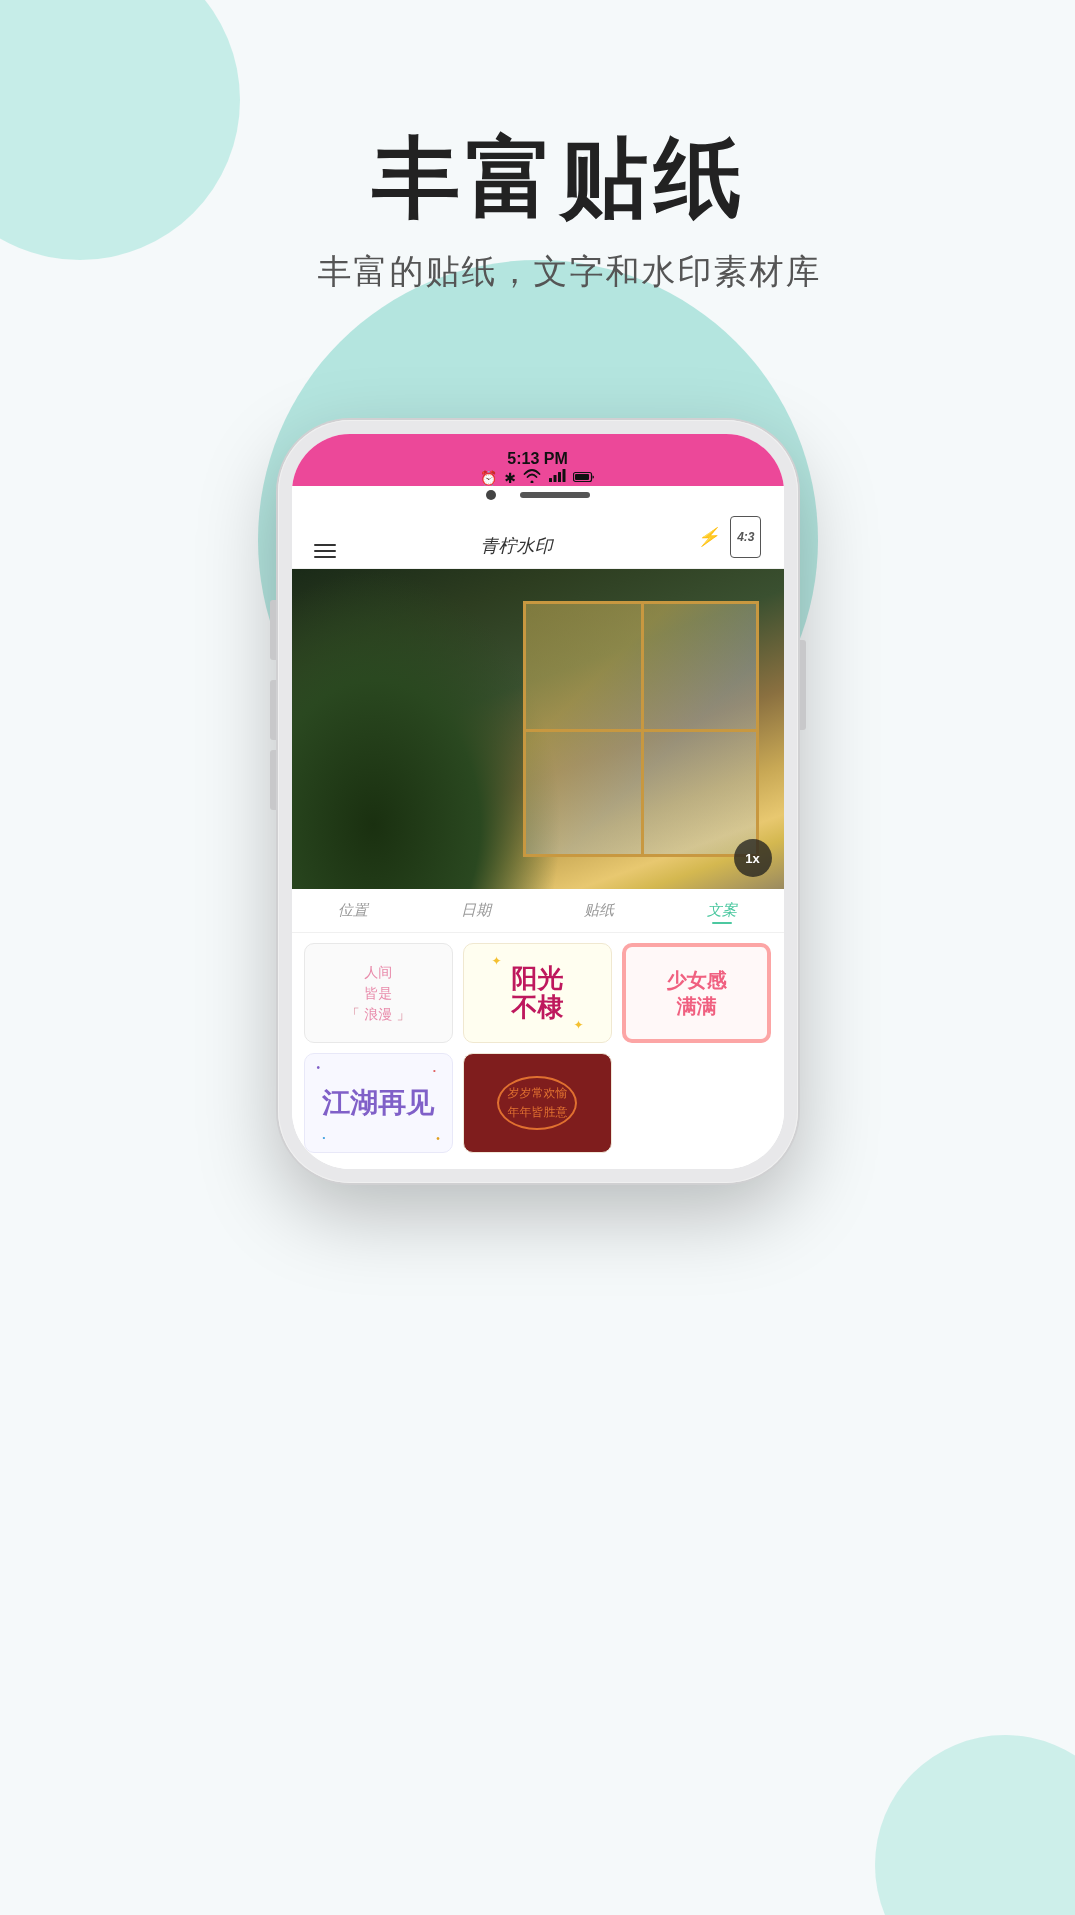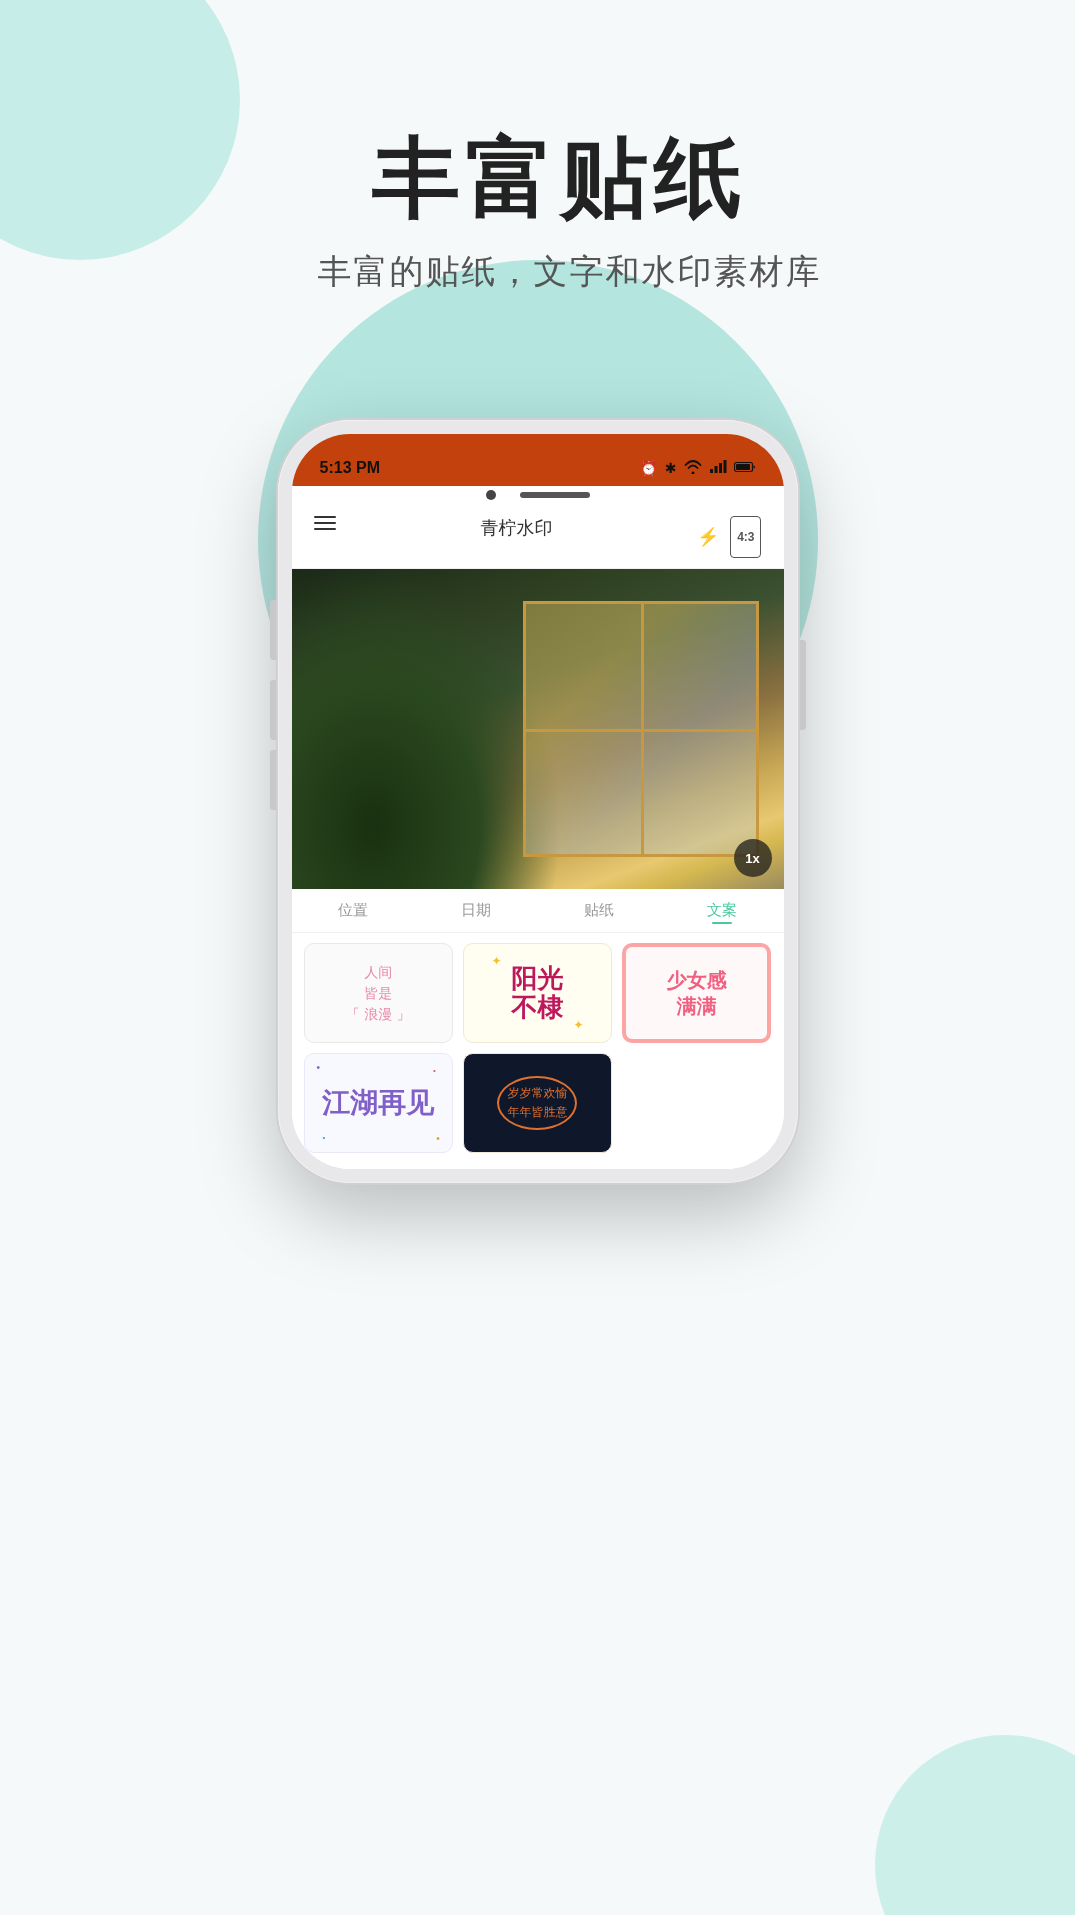--- a/index.html
+++ b/index.html
@@ -122,26 +122,27 @@
 
     .phone-inner {
       background: #fff;
       border-radius: 58px;
       overflow: hidden;
       position: relative;
     }
 
     
     .phone-top-bar {
-      background: #c2410c;
+      background: #ec4899;
       display: flex;
       align-items: center;
       justify-content: space-between;
       padding: 16px 28px 0 28px;
       height: 52px;
+      flex-direction: column;
     }
 
     .status-time {
       font-size: 16px;
       font-weight: 600;
       color: #111;
     }
 
     .status-icons {
       display: flex;
@@ -175,24 +176,25 @@
       width: 70px;
       height: 6px;
       background: #555;
       border-radius: 4px;
     }
 
     
     .app-toolbar {
       background: #fff;
       display: flex;
-      align-items: flex-start;
+      align-items: flex-end;
       justify-content: space-between;
       padding: 10px 22px;
       border-bottom: 1px solid #f0f0f0;
+      font-style: italic;
     }
 
     .toolbar-menu {
       font-size: 20px;
       color: #333;
       display: flex;
       flex-direction: column;
       gap: 4px;
     }
 
@@ -310,20 +312,21 @@
       font-weight: 600;
     }
 
     
     .tab-bar {
       background: #fff;
       display: flex;
       justify-content: space-around;
       padding: 12px 0 8px 0;
       border-bottom: 1px solid #f0f0f0;
+      font-style: italic;
     }
 
     .tab-item {
       font-size: 15px;
       color: #999;
       cursor: pointer;
       position: relative;
       padding-bottom: 4px;
     }
 
@@ -382,21 +385,21 @@
     }
 
     
     .sticker-4 {
       background: #f8f8ff;
       border: 1px solid #e8e8f8;
     }
 
     
     .sticker-5 {
-      background: #0f172a;
+      background: #7f1d1d;
       border: 1px solid #f0e8d8;
     }
     .cloud-bubble {
       border: 2px solid #e07030;
       border-radius: 50%;
       padding: 6px 8px;
     }
 
     
     .sticker-6 {

